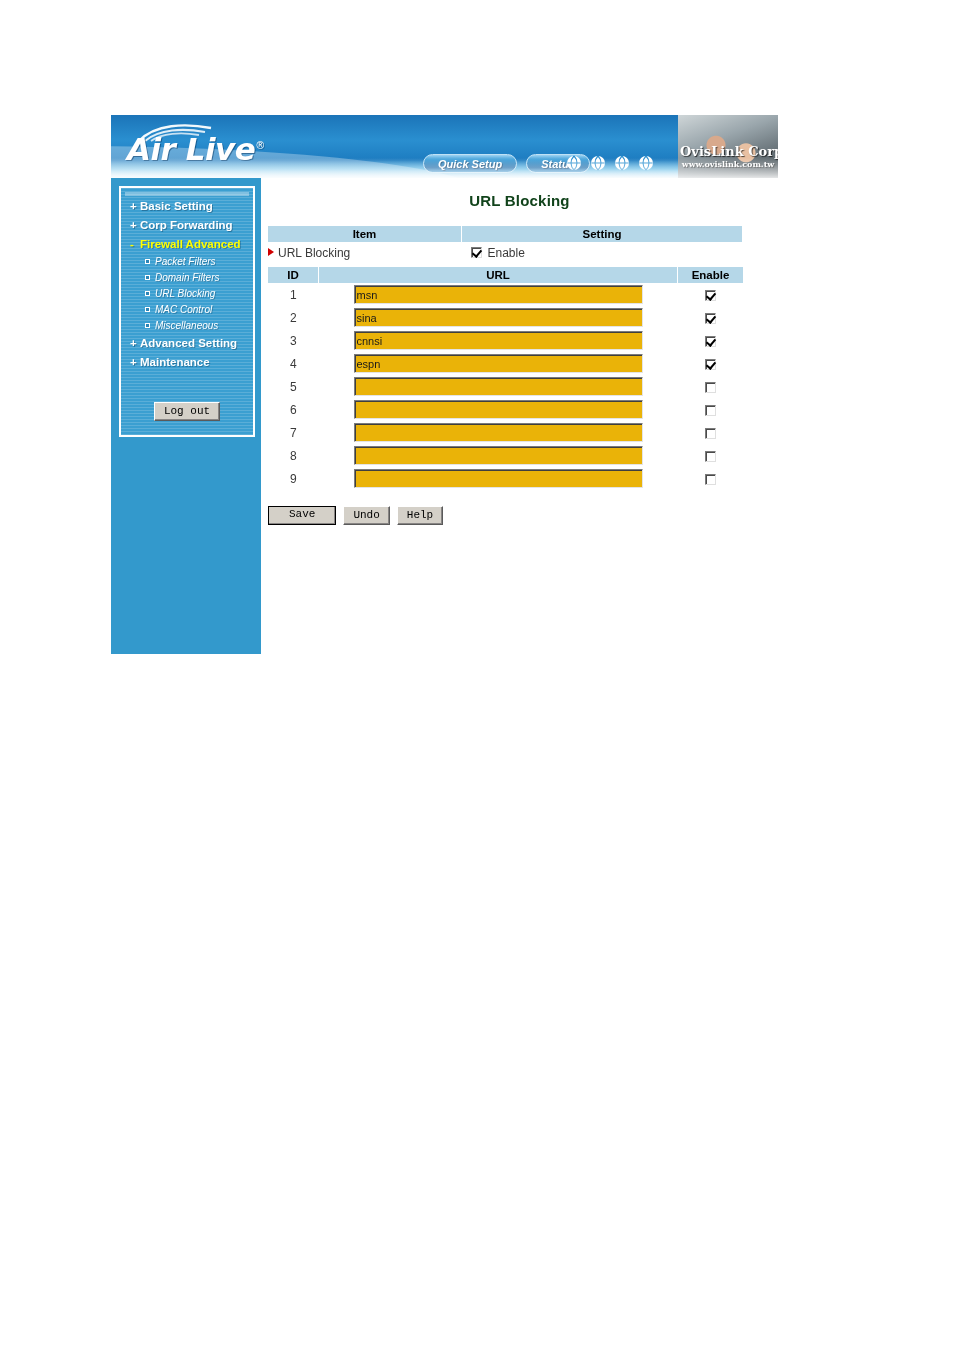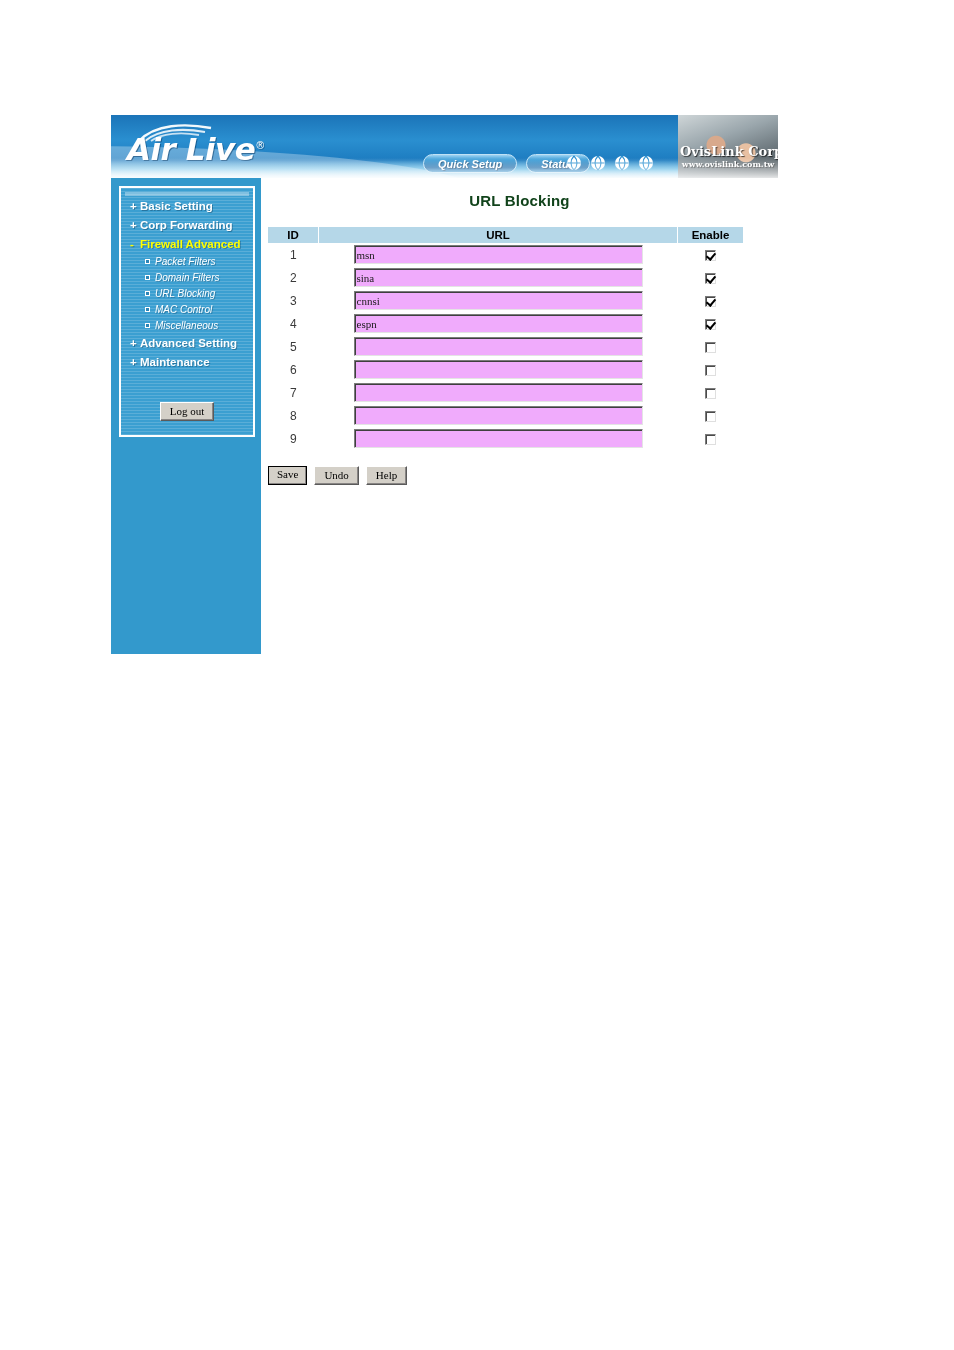--- a/index.html
+++ b/index.html
@@ -230,36 +230,36 @@
     box-sizing: border-box;
   }
   .logout-wrap {
     position: absolute;
     left: 0; right: 0;
     bottom: 14px;
     text-align: center;
   }
   .btn95 {
     display: inline-block;
-    font-family: Liberation Serif, serif;
+    font-family: Liberation Mono, monospace;
     font-size: 11px;
     color: #000000;
     background: #d4d0c8;
     border-top: 1px solid #ffffff;
     border-left: 1px solid #ffffff;
     border-right: 1px solid #5a5a5a;
     border-bottom: 1px solid #5a5a5a;
     padding: 2px 9px;
     line-height: 13px;
     box-shadow: inset -1px -1px 0 #888584;
     cursor: pointer;
   }
   .btn95.focused {
     border: 1px solid #000000;
-    padding: 1px 8px;
+    padding: 1px 20px;
   }
 
   
   .content {
     position: absolute;
     left: 150px; top: 0;
     width: 517px;
     height: 476px;
     background: #ffffff;
   }
@@ -331,39 +331,39 @@
     border-bottom: 2px solid #000000;
     transform: rotate(40deg);
   }
   .enable-label {
     font-size: 12px;
     color: #3a3a3a;
     margin-left: 6px;
   }
 
   
-  .t-url { width: 473px; margin-top: 18px; }
+  .t-url { width: 473px; margin-top: 3px; }
   .u-id { width: 50px; }
   .u-url { width: 358px; }
   .u-en { width: 65px; }
   .urow-id {
     text-align: center;
     font-size: 12px;
     color: #3a3a3a;
     height: 23px;
   }
   .urow-url { height: 23px; text-align: center; }
   .urow-en { height: 23px; text-align: center; }
   .txt {
     width: 283px;
     height: 15px;
-    font-family: Liberation Serif, serif;
+    font-family: Liberation Sans, sans-serif;
     font-size: 11px;
     color: #1a1a1a;
-    background: #f0abfc;
+    background: #eab308;
     border-top: 1px solid #7b7b7b;
     border-left: 1px solid #7b7b7b;
     border-right: 1px solid #e4e4e4;
     border-bottom: 1px solid #e4e4e4;
     box-shadow: inset 1px 1px 0 #3f3f3f;
     box-sizing: content-box;
     padding: 1px 2px;
     outline: none;
   }
 
@@ -451,20 +451,32 @@
           <div class="logout-wrap">
             <span class="btn95">Log out</span>
           </div>
         </div>
       </div>
 
       <div class="content">
 
         <div class="page-title">URL Blocking</div>
 
+        <table class="tbl t-item">
+          <tbody>
+              <tr>
+            <td class="hdr-cell" style="width:193px">Item</td>
+            <td class="hdr-cell last" style="width:280px">Setting</td>
+          </tr>
+          <tr>
+            <td class="row-cell"><span class="tri"></span><span>URL Blocking</span></td>
+            <td class="row-cell" style="padding-left:9px"><span class="cb on"></span><span class="enable-label">Enable</span></td>
+          </tr>
+        </tbody>
+          </table>
 
         <table class="tbl t-url">
           <tbody>
               <tr>
             <td class="hdr-cell u-id">ID</td>
             <td class="hdr-cell u-url">URL</td>
             <td class="hdr-cell last u-en">Enable</td>
           </tr>
 
           <tr>

